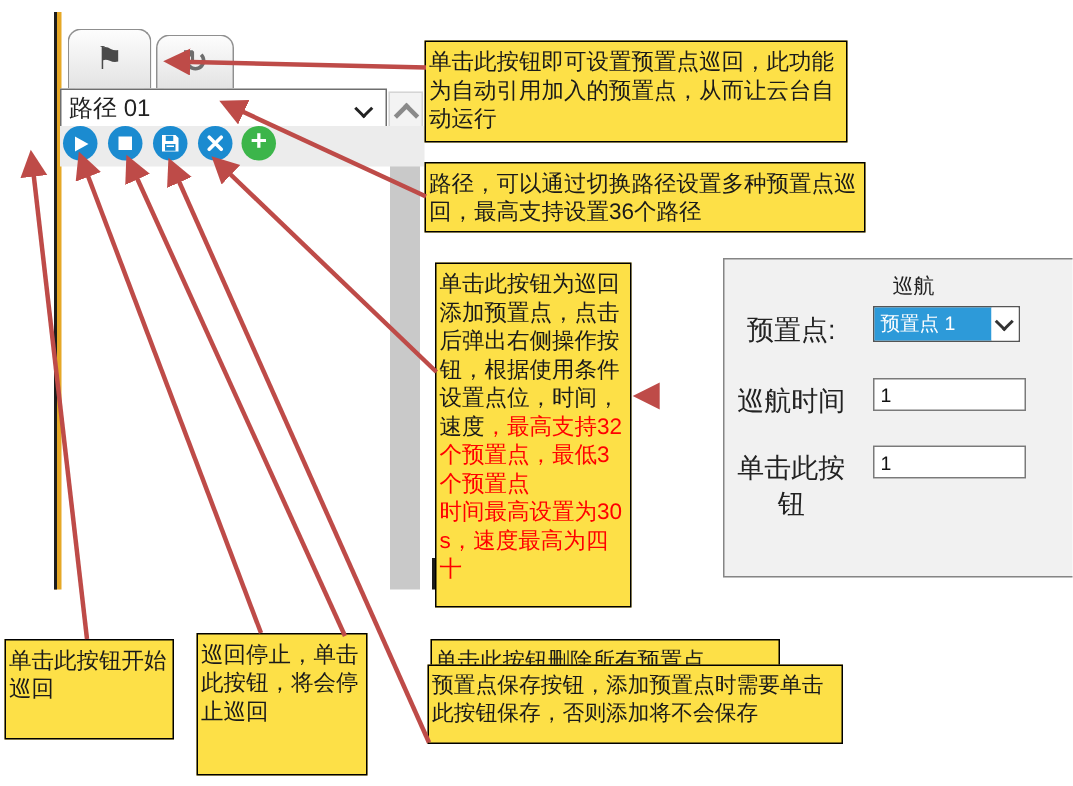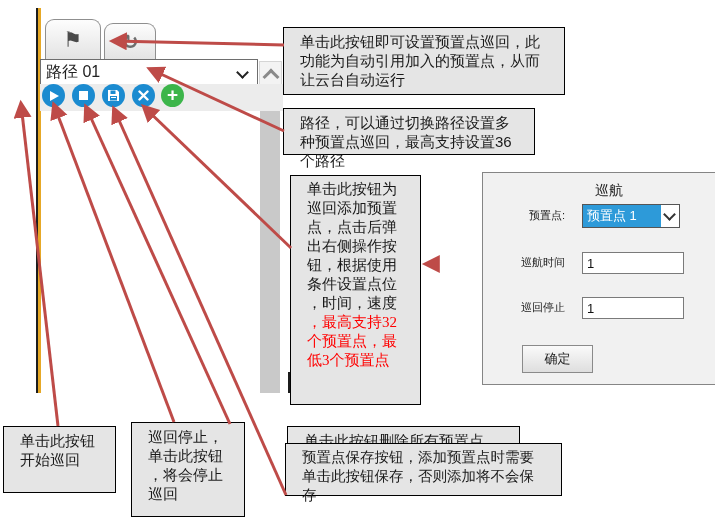--- a/index.html
+++ b/index.html
@@ -32,35 +32,35 @@
 
   .toolbar-strip{left:40px;top:84px;width:243px;height:27px;background:#ececec;}
   .cbtn{width:23px;height:23px;border-radius:50%;top:84px;display:flex;align-items:center;justify-content:center;}
   .blue{background:#1B8BD0;}
   .green{background:#3CB54A;}
   .play-tri{width:0;height:0;border-left:9px solid #fff;border-top:5.5px solid transparent;border-bottom:5.5px solid transparent;margin-left:2px;}
   .stop-sq{width:9px;height:9px;background:#fff;}
   .plus-glyph{color:#fff;font-size:19px;font-weight:bold;line-height:1;margin-top:-2px;}
 
   
-  .note{background:#e5e5e5;border:1px solid #000;color:#1a1a1a;font-size:15px;line-height:19px;
-        padding:4px 16px;word-break:break-all;line-break:anywhere;}
+  .note{background:#fde047;border:1px solid #000;color:#1a1a1a;font-size:15px;line-height:19px;
+        padding:4px 2px;word-break:break-all;line-break:anywhere;}
   .note-tab{left:283px;top:27px;width:282px;height:68px;}
-  .note-path{left:283px;top:108px;width:252px;height:47px;}
-  .note-add{left:290px;top:175px;width:131px;height:230px;z-index:3;font-family:Liberation Serif, serif;}
+  .note-path{left:283px;top:108px;width:294px;height:47px;}
+  .note-add{left:290px;top:175px;width:131px;height:230px;z-index:3;}
   .note-start{left:3px;top:426px;width:113px;height:67px;}
   .note-stop{left:131px;top:422px;width:114px;height:95px;}
   .note-del{left:287px;top:426px;width:233px;height:56px;z-index:1;}
   .note-save{left:285px;top:443px;width:277px;height:53px;z-index:2;font-size:14.5px;}
   .red-text{color:#FF0000;}
 
   
   .dialog{left:438px;top:172px;width:254px;height:213px;background:#f1f1f1;border:1px solid #858585;z-index:4;margin-left:44px;}
   .dlg-title{position:absolute;left:0;top:9px;width:100%;text-align:center;font-size:14px;color:#222;}
-  .dlg-label{position:absolute;width:75px;text-align:right;font-size:11px;color:#222;}
+  .dlg-label{position:absolute;width:75px;text-align:center;font-size:18px;color:#222;}
   .dlg-select{position:absolute;left:99px;width:96px;height:22px;border:1px solid #555;background:#fff;display:flex;}
   .dlg-select .sel-val{background:#2D9AD9;color:#fff;font-size:13px;flex:1;display:flex;align-items:center;padding-left:4px;}
   .dlg-select .sel-chev{width:18px;position:relative;background:#fff;}
   .dlg-select .sel-chev:after{content:"";position:absolute;left:4px;top:5px;width:7px;height:7px;
         border-right:2px solid #333;border-bottom:2px solid #333;transform:rotate(45deg);}
   .dlg-input{position:absolute;left:99px;width:96px;height:20px;border:1px solid #7a7a7a;background:#fff;
         font-size:13px;color:#111;display:flex;align-items:center;padding-left:4px;}
   .dlg-btn{position:absolute;height:26px;border:1px solid #8a8a8a;background:linear-gradient(#fafafa,#dedede);
         font-size:13px;color:#222;display:flex;align-items:center;justify-content:center;}
   .dlg-scroll{position:absolute;right:8px;top:2px;width:2px;height:208px;background:#c4c4c4;}
@@ -123,20 +123,21 @@
 <div class="abs note note-tab">
   <span>单击此按钮即可设置预置点巡回，此功能为自动引用加入的预置点，从而让云台自动运行</span>
 </div>
 
 <div class="abs note note-path">
   <span>路径，可以通过切换路径设置多种预置点巡回，最高支持设置36个路径</span>
 </div>
 
 <div class="abs note note-add">
   <span>单击此按钮为巡回添加预置点，点击后弹出右侧操作按钮，根据使用条件设置点位，时间，速度</span><span class="red-text">，最高支持32个预置点，最低3个预置点</span><br>
+  <span class="red-text">时间最高设置为30s，速度最高为四十</span>
 </div>
 
 <div class="abs note note-start">
   <span>单击此按钮开始巡回</span>
 </div>
 
 <div class="abs note note-stop">
   <span>巡回停止，单击此按钮，将会停止巡回</span>
 </div>
 
@@ -155,26 +156,25 @@
   <div class="dlg-select" style="top:31px;">
     <span class="sel-val">预置点 1</span>
     <span class="sel-chev"></span>
   </div>
 
   <div class="dlg-label" style="left:7px;top:82px;">巡航时间</div>
   <div class="dlg-input" style="top:79px;">
     <span>1</span>
   </div>
 
-  <div class="dlg-label" style="left:7px;top:127px;">巡回停止</div>
+  <div class="dlg-label" style="left:7px;top:127px;">单击此按钮</div>
   <div class="dlg-input" style="top:124px;">
     <span>1</span>
   </div>
 
-  <div class="dlg-btn" style="left:39px;top:172px;width:69px;">确定</div>
 
   <div class="dlg-scroll"></div>
   <div class="dlg-scroll-dark"></div>
 </div>
 
 <svg id="arrows">
   <defs>
     <marker id="ah" markerWidth="7" markerHeight="7" refX="4.6" refY="3" orient="auto">
       <path d="M0,0 L6,3 L0,6 z" fill="#BE4B48"></path>
     </marker>

